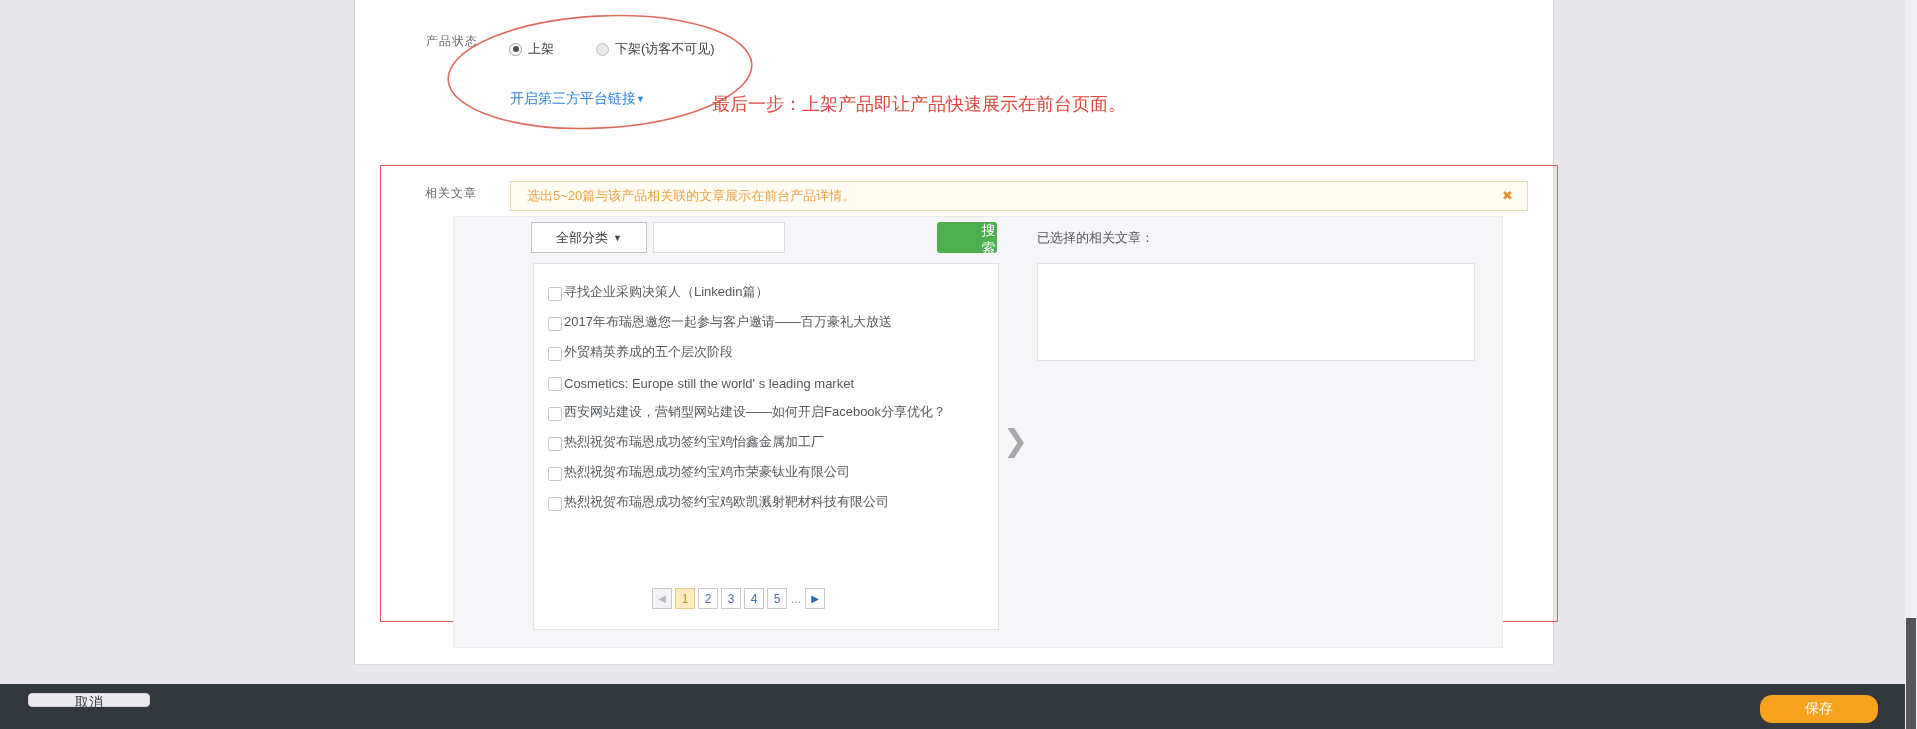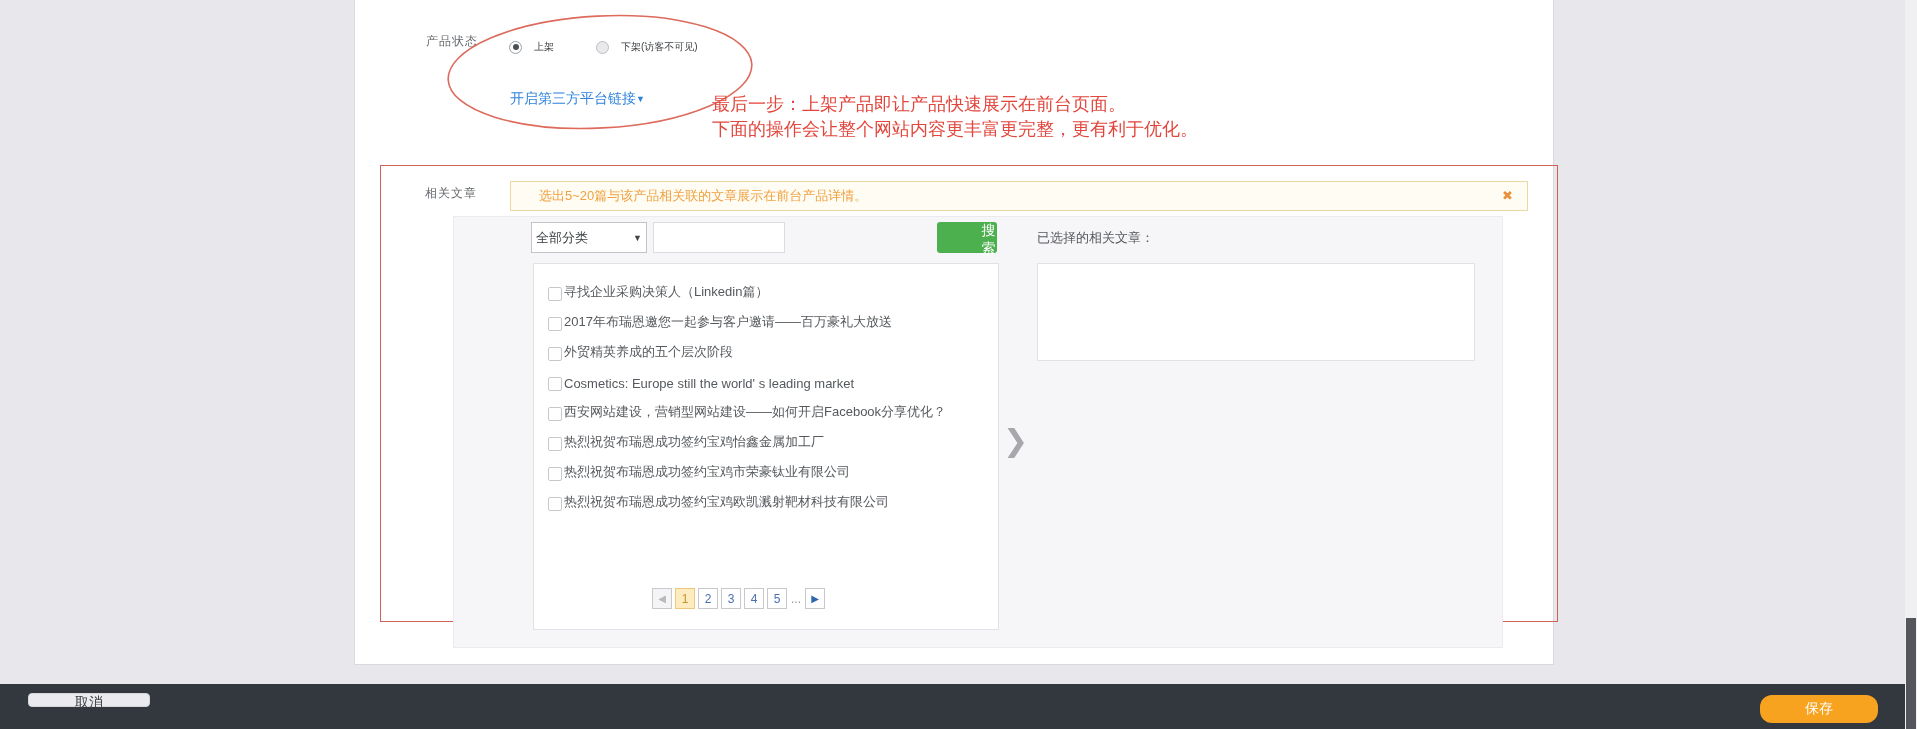--- a/index.html
+++ b/index.html
@@ -16,45 +16,45 @@
   .abs{position:absolute;}
   .page{position:relative;width:1917px;height:729px;}
 
   .panel{left:354px;top:0;width:1200px;height:665px;background:var(--panel-bg);
          border-left:1px solid #d9d9de;border-right:1px solid #d9d9de;border-bottom:1px solid #d9d9de;}
 
   .form-label{font-size:12px;color:var(--label-gray);letter-spacing:1px;}
   #product-status-label{left:426px;top:33px;}
   #related-articles-label{left:425px;top:185px;}
 
-  .radio-opt{display:flex;align-items:center;gap:12px;font-size:10px;color:var(--text-dark);cursor:pointer;}
+  .radio-opt{display:flex;align-items:center;gap:6px;font-size:13px;color:var(--text-dark);cursor:pointer;}
   #radio-on{left:509px;top:40px;}
   #radio-off{left:596px;top:40px;}
   .radio-circle{width:13px;height:13px;border-radius:50%;border:1px solid #9aa0a6;background:#fdfdfd;
                 display:inline-flex;align-items:center;justify-content:center;}
   .radio-circle.unchecked{background:#e9e9ec;border-color:#b9bec4;}
   .radio-circle.checked::after{content:"";width:6px;height:6px;border-radius:50%;background:#4a4f54;}
 
   #third-party-link{left:510px;top:90px;font-size:14px;color:var(--link-blue);cursor:pointer;display:flex;align-items:center;}
   #third-party-link .caret{font-size:9px;line-height:1;}
 
   #annotation-ellipse{left:440px;top:8px;width:320px;height:128px;pointer-events:none;}
   #annotation-note{left:712px;top:92px;font-size:18px;line-height:25px;color:var(--note-red);white-space:nowrap;}
 
   #annotation-rect{left:380px;top:165px;width:1178px;height:457px;border:1px solid var(--shape-red);pointer-events:none;}
 
   #warning-bar{left:510px;top:181px;width:1018px;height:30px;background:var(--warn-bg);border:1px solid var(--warn-border);
-               display:flex;align-items:center;padding:0 28px;}
+               display:flex;align-items:center;padding:0 16px;}
   #warning-bar .warn-text{font-size:13px;color:var(--warn-text);}
   #warning-close{position:absolute;right:14px;top:6px;font-size:13px;font-weight:bold;color:var(--warn-close);cursor:pointer;}
 
   #fields-container{left:453px;top:216px;width:1050px;height:432px;background:#f6f6f8;border:1px solid #ebebee;}
 
   #category-select{left:531px;top:222px;width:116px;height:31px;background:#fff;border:1px solid #c4c4c8;
-                   display:flex;align-items:center;justify-content:space-between;padding:0 4px;font-size:13px;color:var(--text-dark);cursor:pointer;}
+                   display:flex;align-items:center;justify-content:space-between;padding:0 24px;font-size:13px;color:var(--text-dark);cursor:pointer;}
   #category-select .caret{font-size:9px;color:#444;}
   #keyword-input{left:653px;top:222px;width:132px;height:31px;background:#fff;border:1px solid #dcdce0;padding:0 8px;font-size:13px;color:#333;outline:none;}
   #search-button{left:937px;top:222px;width:60px;height:31px;background:var(--green);color:#fff;border:none;border-radius:3px;
                  font-size:14px;cursor:pointer;font-family:inherit;padding-left:43px;}
   #selected-label{left:1037px;top:229px;font-size:13px;color:#55595d;}
   #selected-box{left:1037px;top:263px;width:438px;height:98px;background:#fff;border:1px solid var(--box-border);}
 
   #article-list-box{left:533px;top:263px;width:466px;height:367px;background:#fff;border:1px solid var(--box-border);}
   #article-rows{position:absolute;left:0;top:7px;width:100%;}
   .article-row{height:30px;display:flex;align-items:flex-end;padding-left:14px;gap:2px;}
@@ -103,21 +103,20 @@
     <span>开启第三方平台链接</span>
     <span class="caret">▼</span>
   </div>
 
   <svg class="abs" id="annotation-ellipse" viewBox="0 0 320 128" xmlns="http://www.w3.org/2000/svg">
     <ellipse cx="160" cy="64" rx="152" ry="56" fill="none" stroke="#dd6a5c" stroke-width="1.6" transform="rotate(-3 160 64)"></ellipse>
   </svg>
 
   <div class="abs" id="annotation-note">
     <div>最后一步：上架产品即让产品快速展示在前台页面。</div>
-    <div>下面的操作会让整个网站内容更丰富更完整，更有利于优化。</div>
   </div>
 
   <div class="abs" id="annotation-rect"></div>
 
   <span class="form-label abs" id="related-articles-label">相关文章</span>
 
   <div class="abs" id="warning-bar">
     <span class="warn-text">选出5~20篇与该产品相关联的文章展示在前台产品详情。</span>
     <span id="warning-close">✖</span>
   </div>

